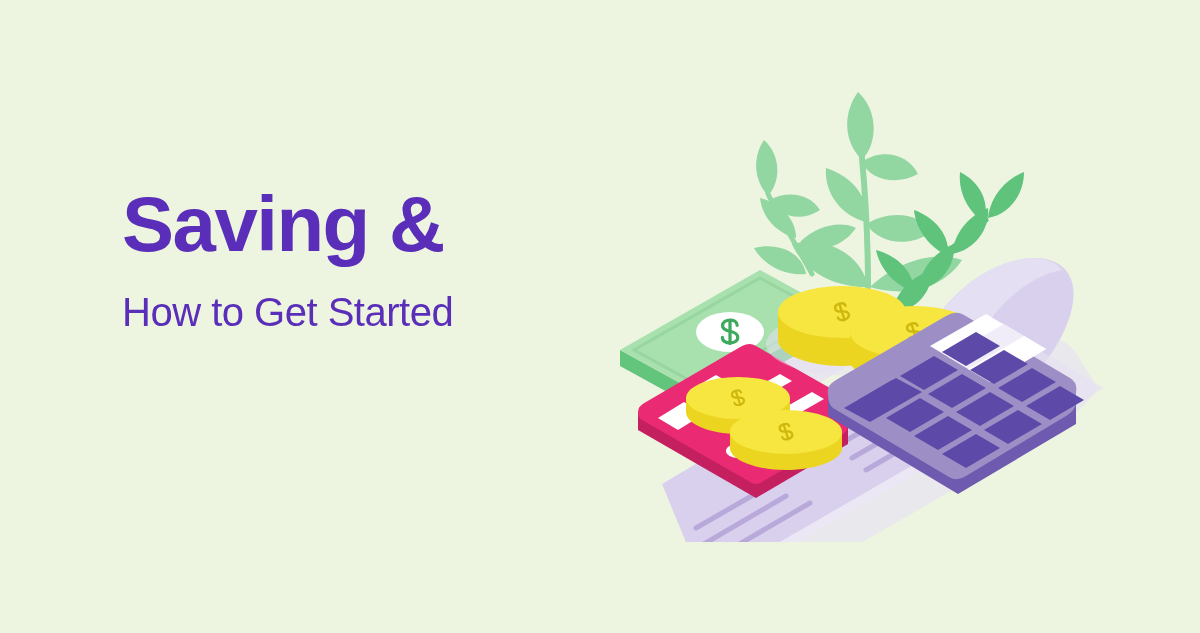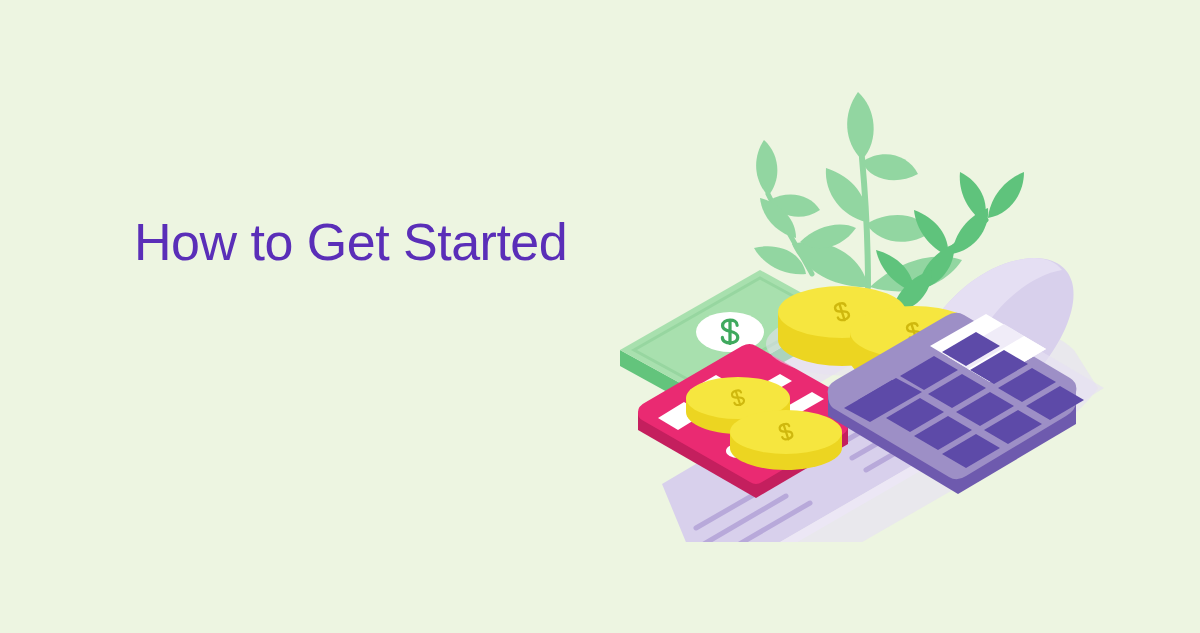--- a/index.html
+++ b/index.html
@@ -35,25 +35,25 @@
     font-weight: bold;
     font-size: 78px;
     line-height: 0.98;
     letter-spacing: -1.5px;
   }
   .headline .line {
     display: block;
     white-space: nowrap;
   }
   .subhead {
-    margin: 30px 0 0 12px;
+    margin: 30px 0 0 0;
     color: #5a2eb8;
     font-family: "Liberation Sans", sans-serif;
     font-weight: normal;
-    font-size: 52px;
+    font-size: 40px;
     line-height: 1.0;
     letter-spacing: -0.5px;
     white-space: nowrap;
   }
 
   
   .illustration {
     position: absolute;
     left: 600px;
     top: 82px;
@@ -66,20 +66,21 @@
     height: 100%;
   }
 </style>
 </head>
 <body>
 
 <div class="banner">
 
   <div class="text-block">
     <h1 class="headline">
+      <span class="line">Saving &amp;</span>
     </h1>
     <p class="subhead">How to Get Started</p>
   </div>
 
   <div class="illustration">
     <svg viewBox="0 0 520 460" xmlns="http://www.w3.org/2000/svg" aria-hidden="true">
 
       <defs>
 
         <g id="dollar-glyph">

